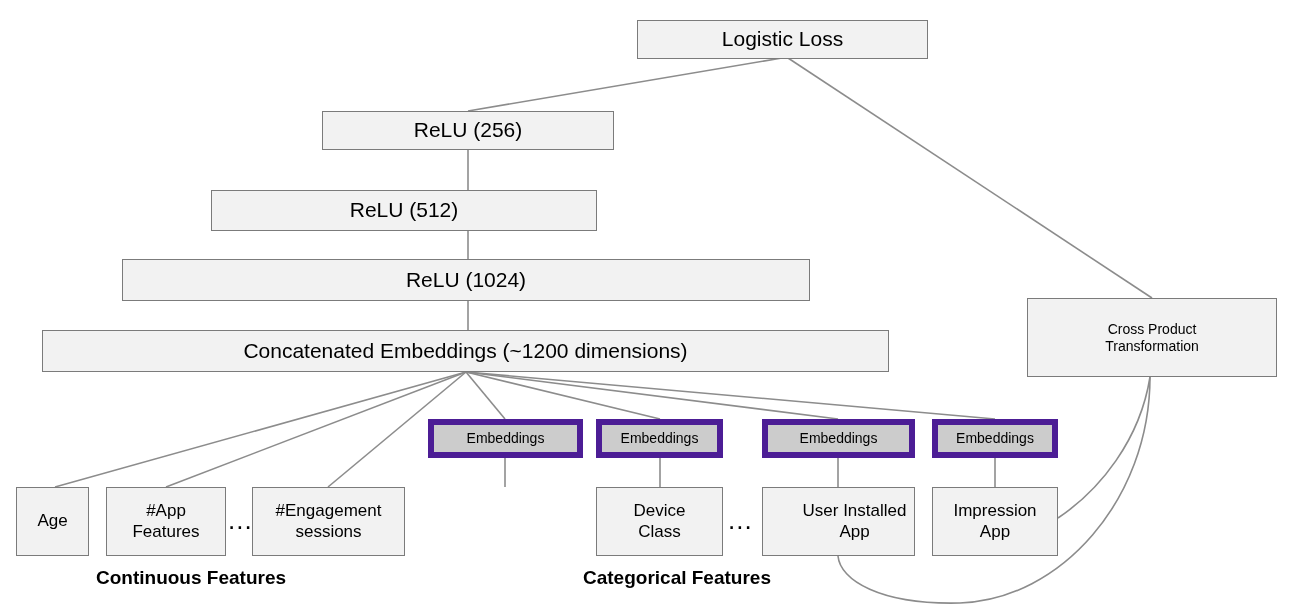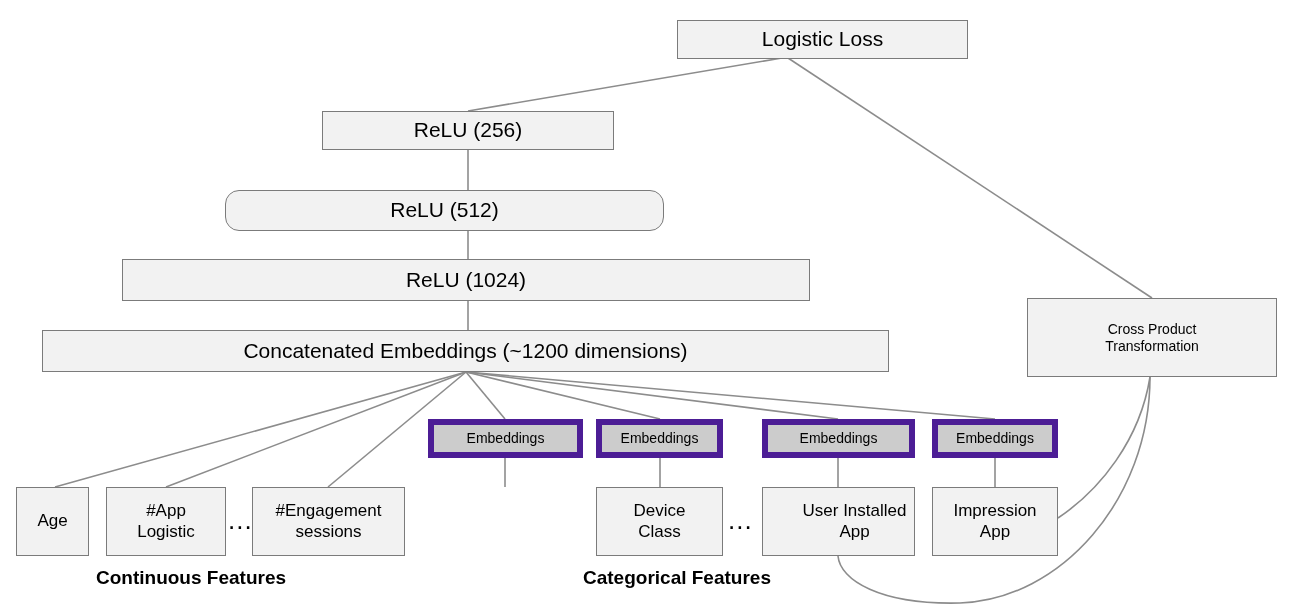--- a/index.html
+++ b/index.html
@@ -91,29 +91,29 @@
       <line x1="505" y1="458" x2="505" y2="487"></line>
       <line x1="660" y1="458" x2="660" y2="487"></line>
       <line x1="838" y1="458" x2="838" y2="487"></line>
       <line x1="995" y1="458" x2="995" y2="487"></line>
 
       <path d="M 1150 377 C 1150 500, 1060 600, 960 603 C 880 605, 840 580, 838 556"></path>
       <path d="M 1150 377 C 1140 440, 1100 490, 1058 518"></path>
     </g>
   </svg>
 
-  <div class="node t-lg" style="left:637px; top:20px; width:291px; height:39px;margin-left:40px;">
+  <div class="node t-lg" style="left:637px; top:20px; width:291px; height:39px;">
     <span>Logistic Loss</span>
   </div>
 
   <div class="node t-lg" style="left:322px; top:111px; width:292px; height:39px;">
     <span>ReLU (256)</span>
   </div>
 
-  <div class="node t-lg" style="left:225px; top:190px; width:439px; height:41px;border-radius:14px;">
+  <div class="node t-lg" style="left:211px; top:190px; width:386px; height:41px;">
     <span>ReLU (512)</span>
   </div>
 
   <div class="node t-lg" style="left:122px; top:259px; width:688px; height:42px;">
     <span>ReLU (1024)</span>
   </div>
 
   <div class="node t-lg" style="left:42px; top:330px; width:847px; height:42px;align-items:center;">
     <span>Concatenated Embeddings (~1200 dimensions)</span>
   </div>
@@ -134,21 +134,21 @@
   </div>
   <div class="node dark t-xs" style="left:932px; top:419px; width:126px; height:39px;">
     <span>Embeddings</span>
   </div>
 
   <div class="node t-sm" style="left:16px; top:487px; width:73px; height:69px; white-space:pre-line;justify-content:center;">
     <span>Age</span>
   </div>
   <div class="node t-sm" style="left:106px; top:487px; width:120px; height:69px; white-space:pre-line;">
     <span>#App
-Logistic</span>
+Features</span>
   </div>
   <div class="node t-sm" style="left:252px; top:487px; width:153px; height:69px; white-space:pre-line;">
     <span>#Engagement
 sessions</span>
   </div>
 
   <div class="node t-sm" style="left:596px; top:487px; width:127px; height:69px; white-space:pre-line;">
     <span>Device
 Class</span>
   </div>

